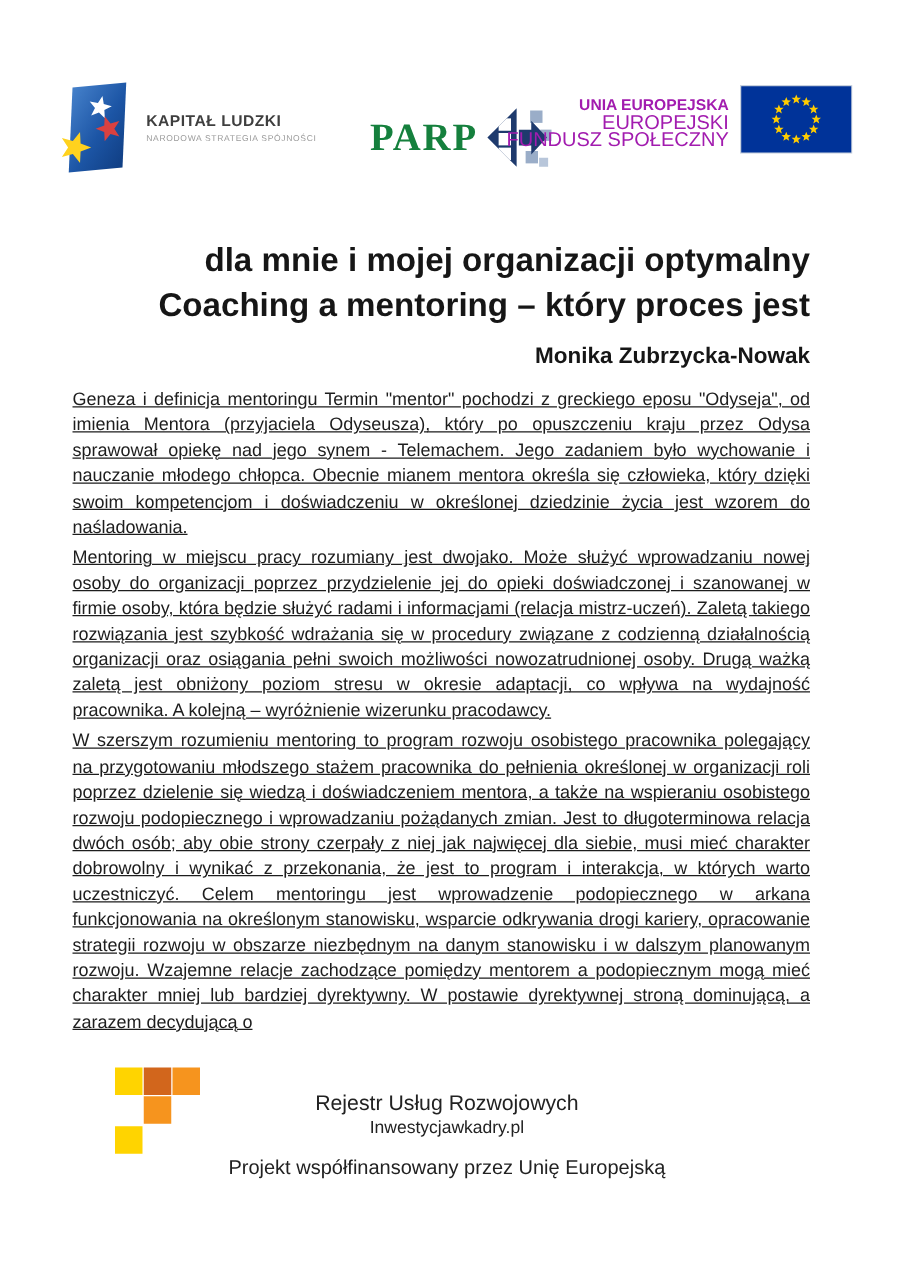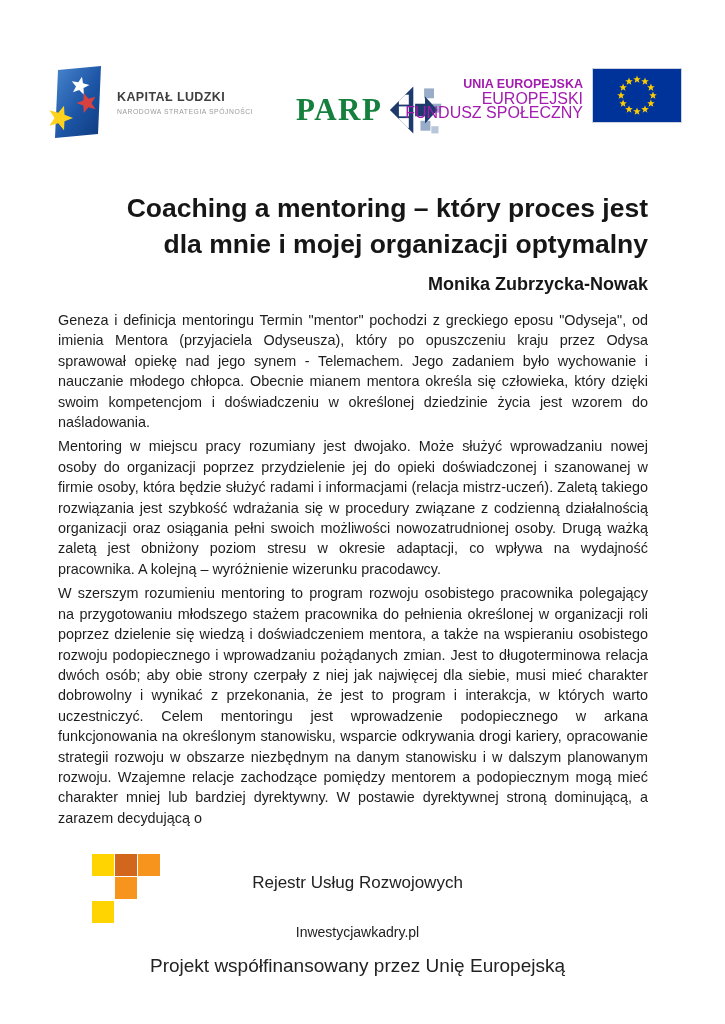--- a/index.html
+++ b/index.html
@@ -34,35 +34,35 @@
     text-align:right;font-weight:bold;font-size:26.5px;line-height:36px;color:#161616;
   }
   .article-author{
     position:absolute;left:58px;top:274px;width:590px;
     text-align:right;font-weight:bold;font-size:18px;color:#161616;
   }
   .article-body{
     position:absolute;left:58px;top:310px;width:590px;
     font-size:14.4px;line-height:20.4px;text-align:justify;color:#1d1d1d;
   }
-  .article-body p{margin:0 0 4px 0;padding:0;}
+  .article-body p{margin:0 0 4px 0;padding:0;text-decoration:underline;}
   .article-body p + p{margin-top:0;}
   
   .footer-squares{position:absolute;left:92px;top:854px;width:70px;height:72px;}
   .footer-squares .sq{position:absolute;width:22px;height:22px;}
   .sq1{left:0;top:0;background:#ffd400;}
   .sq2{left:23px;top:0;background:#d2661c;}
   .sq3{left:46px;top:0;background:#f6941e;}
   .sq4{left:23px;top:23px;background:#f6941e;}
   .sq5{left:0;top:47px;background:#ffd400;}
   .footer-text{position:absolute;left:0;top:873px;width:715px;text-align:center;color:#222;}
   .footer-line1{font-size:17px;line-height:20px;}
-  .footer-line2{font-size:14px;line-height:17px;margin-top:31px;}
+  .footer-line2{font-size:14px;line-height:17px;}
   .footer-gap{height:16px;}
-  .footer-line3,.footer-line4{font-size:19px;line-height:17.5px;}
+  .footer-line3,.footer-line4{font-size:16px;line-height:17.5px;}
 </style>
 </head>
 <body>
 
 <div class="page">
 
   <svg class="kl-logo" width="66" height="82" viewBox="0 0 66 82" aria-hidden="true">
     <defs>
       <linearGradient id="klblue" x1="0" y1="0" x2="1" y2="1">
         <stop offset="0" stop-color="#4a86cf"></stop>
@@ -123,22 +123,22 @@
     <use href="#eustar" x="53" y="41.4"></use>
     <use href="#eustar" x="45" y="43.5"></use>
     <use href="#eustar" x="37" y="41.4"></use>
     <use href="#eustar" x="31.1" y="35.5"></use>
     <use href="#eustar" x="29" y="27.5"></use>
     <use href="#eustar" x="31.1" y="19.5"></use>
     <use href="#eustar" x="37" y="13.6"></use>
   </svg>
 
   <div class="article-title">
+    <div>dla mnie i mojej organizacji optymalny</div>
     <div>Coaching a mentoring – który proces jest</div>
-    <div>dla mnie i mojej organizacji optymalny</div>
   </div>
 
   <div class="article-author">Monika Zubrzycka-Nowak</div>
 
   <div class="article-body">
     <p>Geneza i definicja mentoringu Termin "mentor" pochodzi z greckiego eposu "Odyseja", od imienia Mentora (przyjaciela Odyseusza), który po opuszczeniu kraju przez Odysa sprawował opiekę nad jego synem - Telemachem. Jego zadaniem było wychowanie i nauczanie młodego chłopca. Obecnie mianem mentora określa się człowieka, który dzięki swoim kompetencjom i doświadczeniu w określonej dziedzinie życia jest wzorem do naśladowania.</p>
     <p>Mentoring w miejscu pracy rozumiany jest dwojako. Może służyć wprowadzaniu nowej osoby do organizacji poprzez przydzielenie jej do opieki doświadczonej i szanowanej w firmie osoby, która będzie służyć radami i informacjami (relacja mistrz-uczeń). Zaletą takiego rozwiązania jest szybkość wdrażania się w procedury związane z codzienną działalnością organizacji oraz osiągania pełni swoich możliwości nowozatrudnionej osoby. Drugą ważką zaletą jest obniżony poziom stresu w okresie adaptacji, co wpływa na wydajność pracownika. A kolejną – wyróżnienie wizerunku pracodawcy.</p>
     <p>W szerszym rozumieniu mentoring to program rozwoju osobistego pracownika polegający na przygotowaniu młodszego stażem pracownika do pełnienia określonej w organizacji roli poprzez dzielenie się wiedzą i doświadczeniem mentora, a także na wspieraniu osobistego rozwoju podopiecznego i wprowadzaniu pożądanych zmian. Jest to długoterminowa relacja dwóch osób; aby obie strony czerpały z niej jak najwięcej dla siebie, musi mieć charakter dobrowolny i wynikać z przekonania, że jest to program i interakcja, w których warto uczestniczyć. Celem mentoringu jest wprowadzenie podopiecznego w arkana funkcjonowania na określonym stanowisku, wsparcie odkrywania drogi kariery, opracowanie strategii rozwoju w obszarze niezbędnym na danym stanowisku i w dalszym planowanym rozwoju. Wzajemne relacje zachodzące pomiędzy mentorem a podopiecznym mogą mieć charakter mniej lub bardziej dyrektywny. W postawie dyrektywnej stroną dominującą, a zarazem decydującą o</p>
   </div>
 

